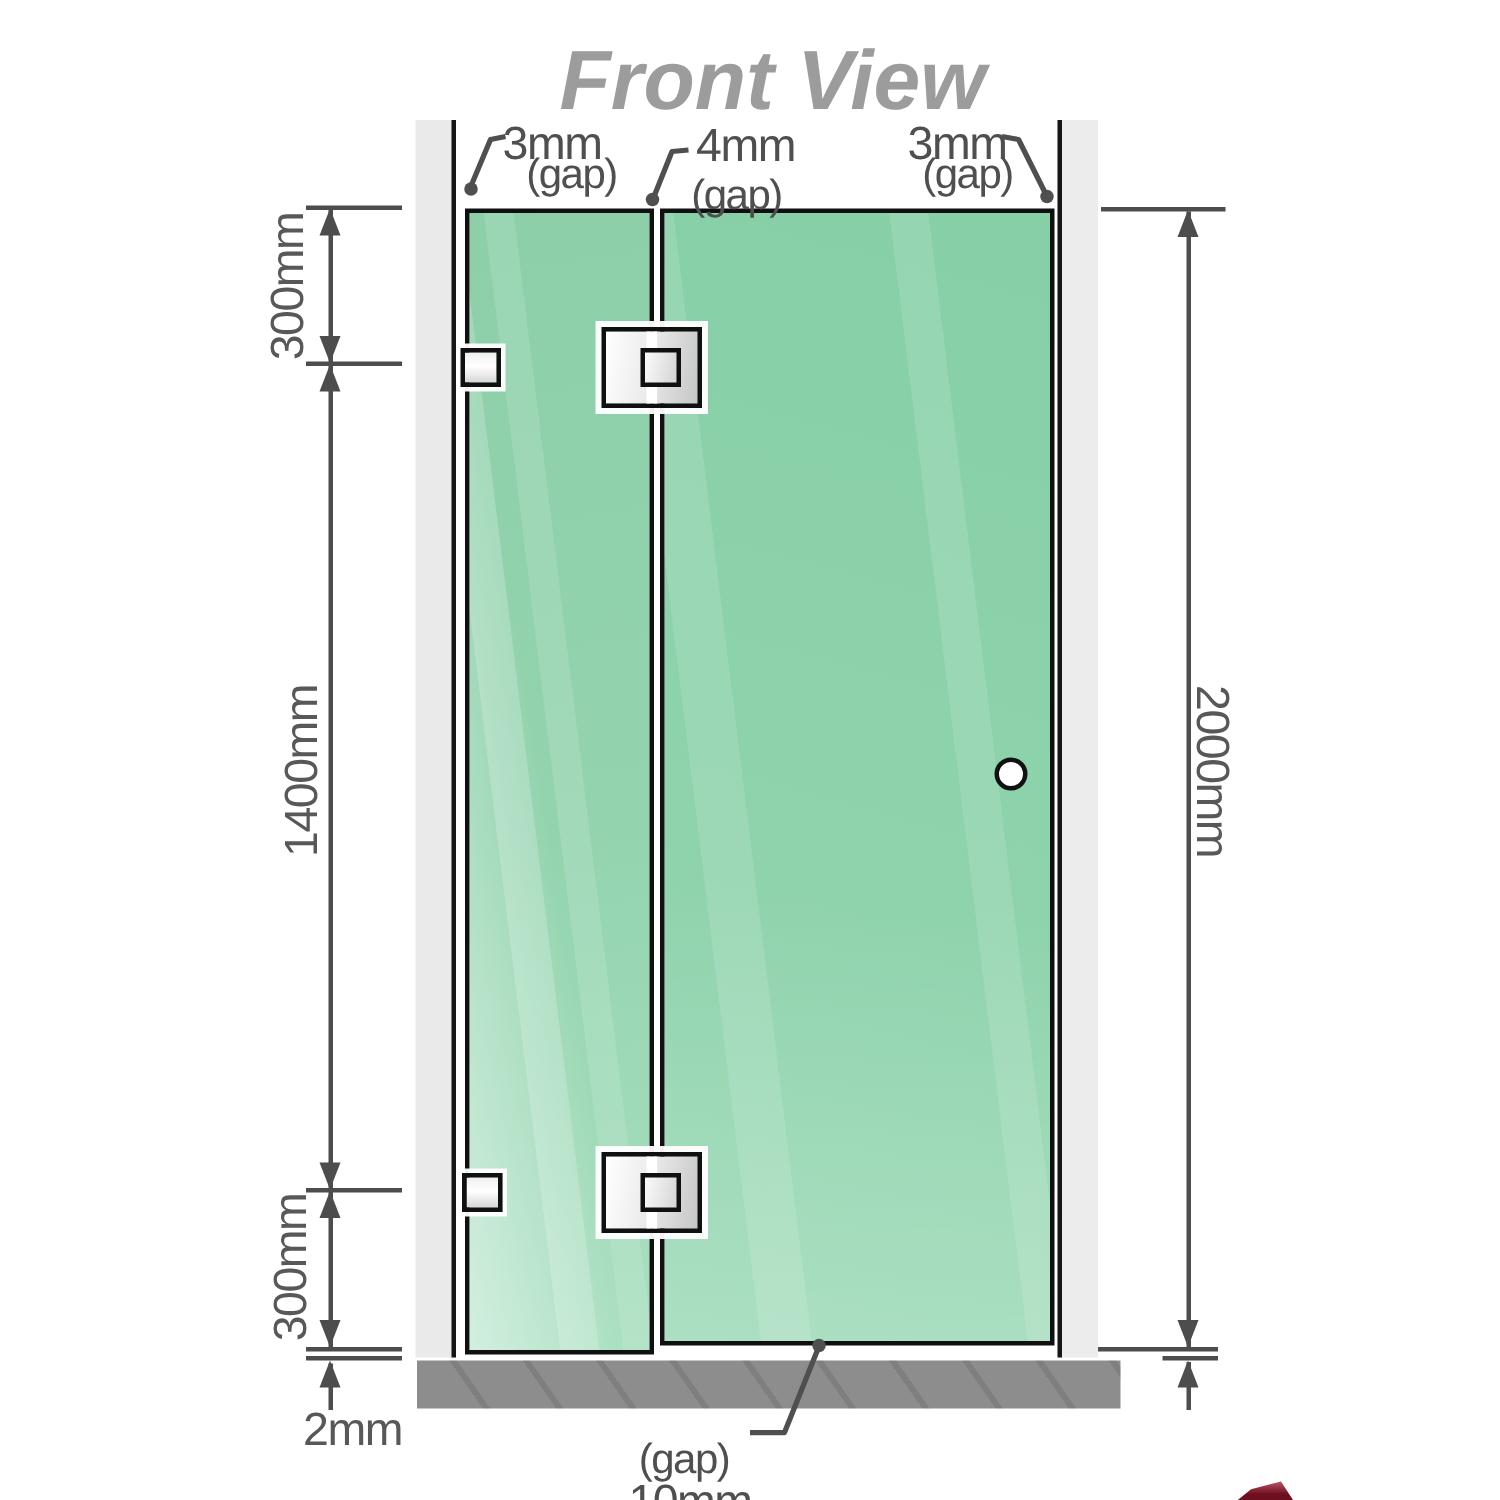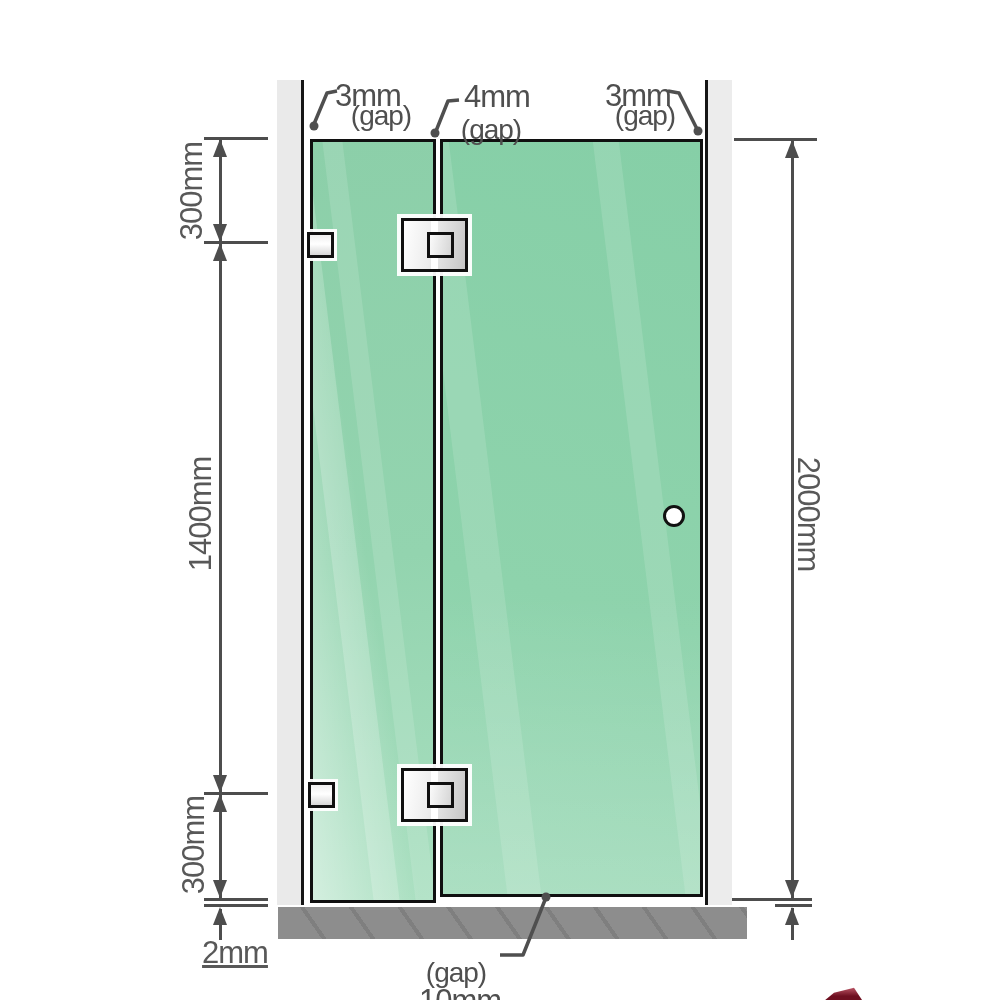--- a/index.html
+++ b/index.html
@@ -54,20 +54,21 @@
   #leader-overlay{position:absolute;left:0;top:0;pointer-events:none;}
   #corner-mark{position:absolute;left:822px;top:987px;width:40px;height:13px;
         background:linear-gradient(180deg,#c05a6a 0%,#6e0f20 70%);
         clip-path:polygon(8% 100%,100% 100%,80% 5%,30% 45%);}
 </style>
 </head>
 <body>
 
 <div id="canvas">
 
+  <div id="page-title">Front View</div>
 
   <div class="wall" id="wall-left"></div>
   <div class="wall" id="wall-right"></div>
   <div id="base"></div>
 
   <div class="glass" id="fixed-panel">
     <div class="sheen" style="left:14px;width:26px;"></div>
     <div class="sheen s2" style="left:56px;width:20px;"></div>
     <div class="corner-glow"></div>
   </div>
@@ -117,21 +118,21 @@
   <div class="hline" style="left:775px;top:904px;width:37px;"></div>
   <div class="vline" style="left:791px;top:141px;height:757px;"></div>
   <div class="vline" style="left:791px;top:908px;height:32px;"></div>
   <div class="arr up" style="left:785px;top:140px;"></div>
   <div class="arr down" style="left:785px;top:880px;"></div>
   <div class="arr up" style="left:785px;top:907px;"></div>
 
   <div class="dimtext ccw" style="left:192px;top:191px;">300mm</div>
   <div class="dimtext ccw" style="left:201px;top:514px;">1400mm</div>
   <div class="dimtext ccw" style="left:194px;top:845px;">300mm</div>
-  <div class="dimtext" style="left:235px;top:953px;text-decoration:underline;">2mm</div>
+  <div class="dimtext" style="left:235px;top:953px;">2mm</div>
   <div class="dimtext cw" style="left:808px;top:514px;">2000mm</div>
 
   <div class="gapval" style="left:368px;top:96px;">3mm</div>
   <div class="gapword" style="left:381px;top:116px;">(gap)</div>
   <div class="gapval" style="left:497px;top:97px;">4mm</div>
   <div class="gapword" style="left:491px;top:130px;">(gap)</div>
   <div class="gapval" style="left:638px;top:96px;">3mm</div>
   <div class="gapword" style="left:645px;top:116px;">(gap)</div>
   <div class="gapval" style="left:460px;top:1001px;">10mm</div>
   <div class="gapword" style="left:456px;top:973px;">(gap)</div>

